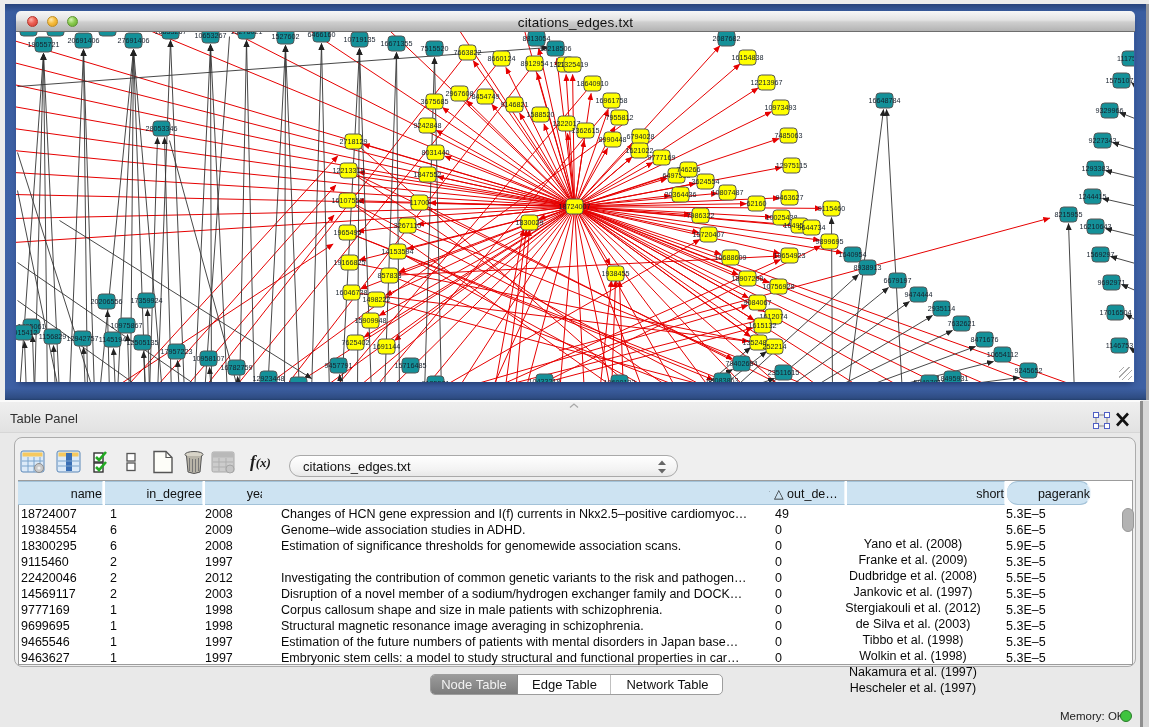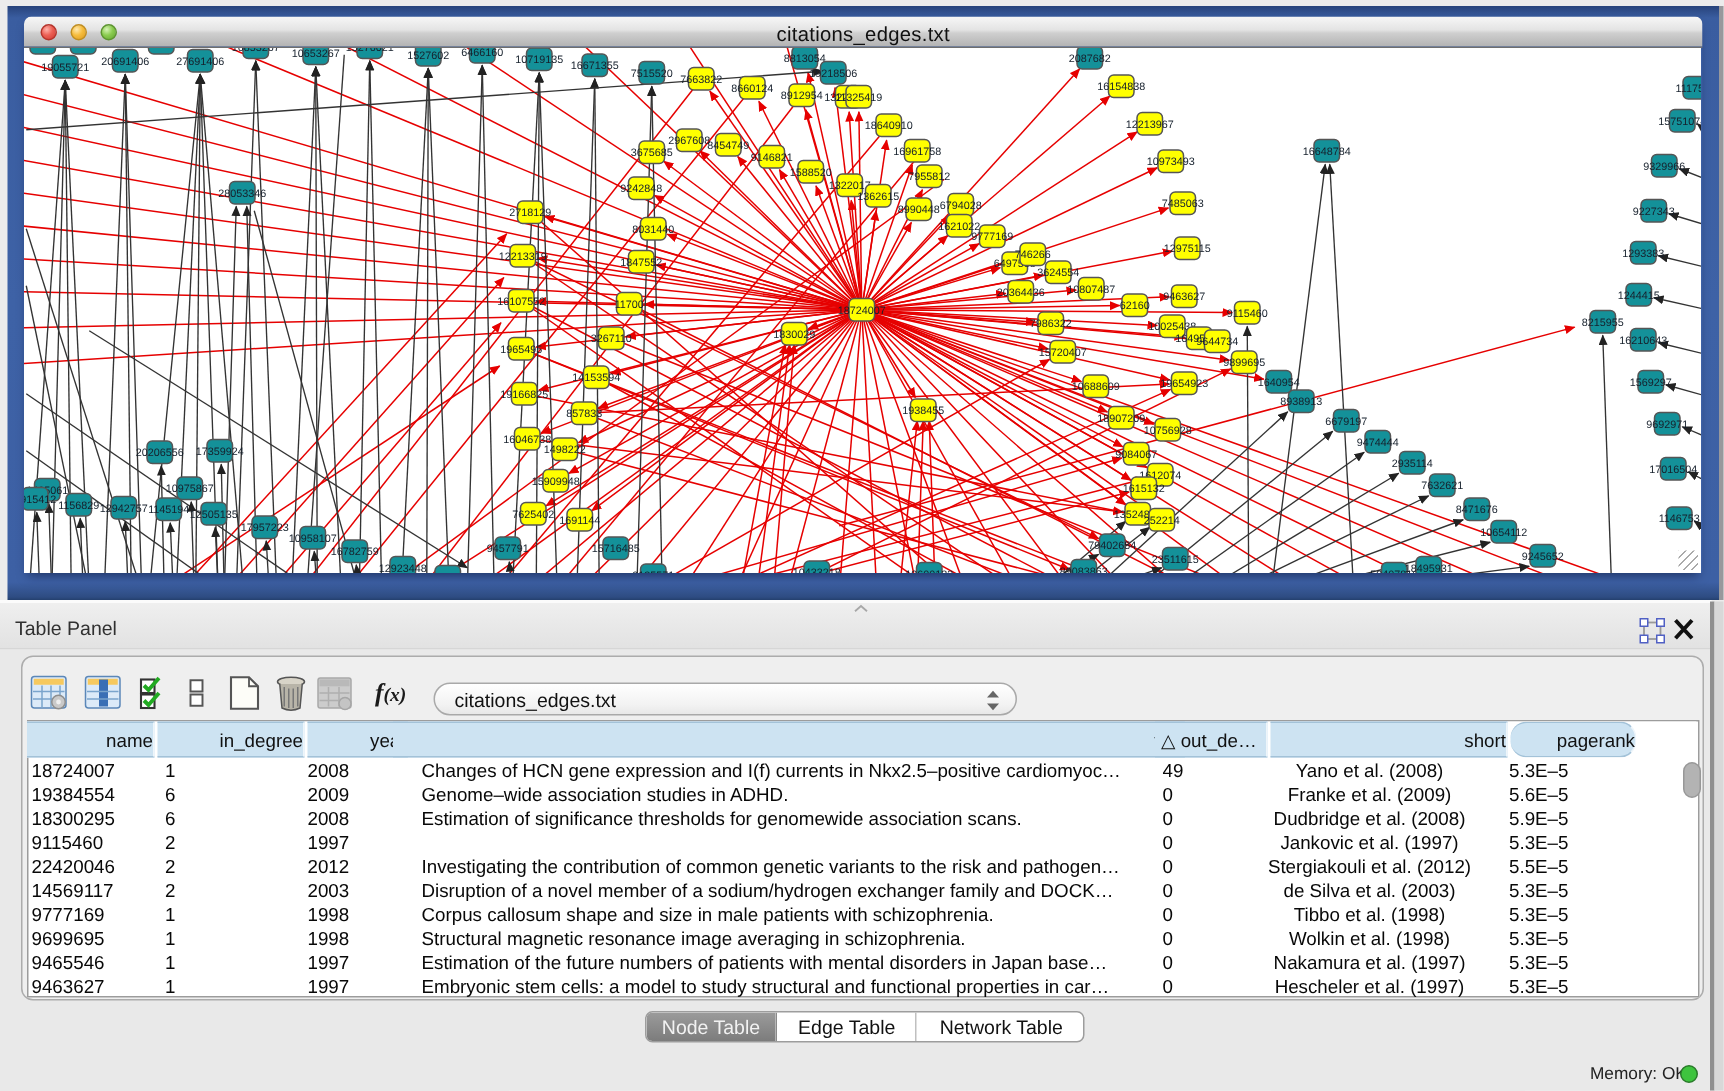--- a/index.html
+++ b/index.html
@@ -39,21 +39,21 @@
   font-size:12.5px; color:#111; text-align:right; line-height:24px; }
 #trows { position:absolute; left:18px; top:506px; width:1113px; height:159px;
   font-size:12.5px; color:#080808; }
 .tr { position:relative; height:16px; line-height:16px; white-space:nowrap; }
 .tr span { position:absolute; display:inline-block; overflow:hidden; }
 .c0 { left:3px; width:84px; }
 .c1 { left:92px; width:95px; }
 .c2 { left:187px; width:80px; }
 .c3 { left:263px; width:487px; }
 .c4 { left:757px; width:72px; }
-.c5 { left:820px; width:150px; text-align:center; }
+.c5 { left:820px; width:150px; text-align:center;margin-top:30px; }
 .c6 { left:988px; width:86px; }
 #sbar { position:absolute; left:1122px; top:508px; width:12px; height:24px;
   background:#b3b3b3; border:1px solid #989898; border-radius:6px; }
 #tabs { position:absolute; left:430px; top:674px; width:293px; height:21px;
   border:1px solid #9d9d9d; border-radius:5px; background:#fff; font-size:13px; }
 #tabs .seg { position:absolute; top:0; height:19px; text-align:center; line-height:19px; color:#111; }
 #seg1 { left:0; width:87px; background:linear-gradient(180deg,#9b9b9b,#7c7c7c); color:#f2f2f2 !important;
   border-radius:4px 0 0 4px; border-right:1px solid #8a8a8a; }
 #seg2 { left:88px; width:92px; border-right:1px solid #c0c0c0; }
 #seg3 { left:181px; width:111px; }

